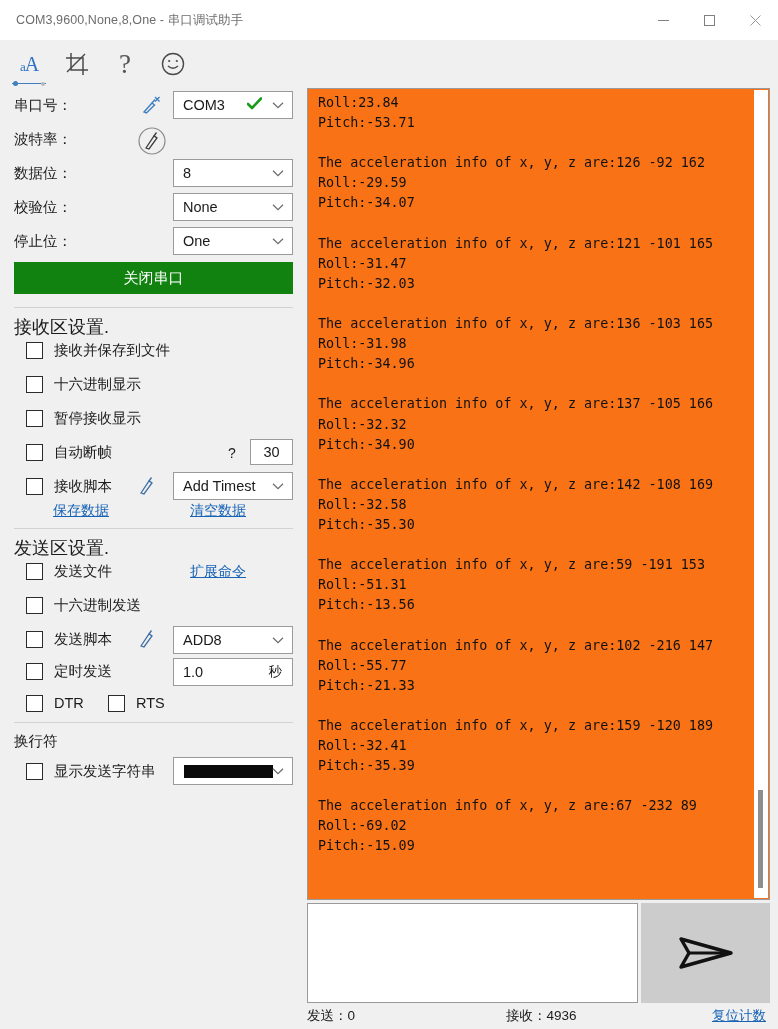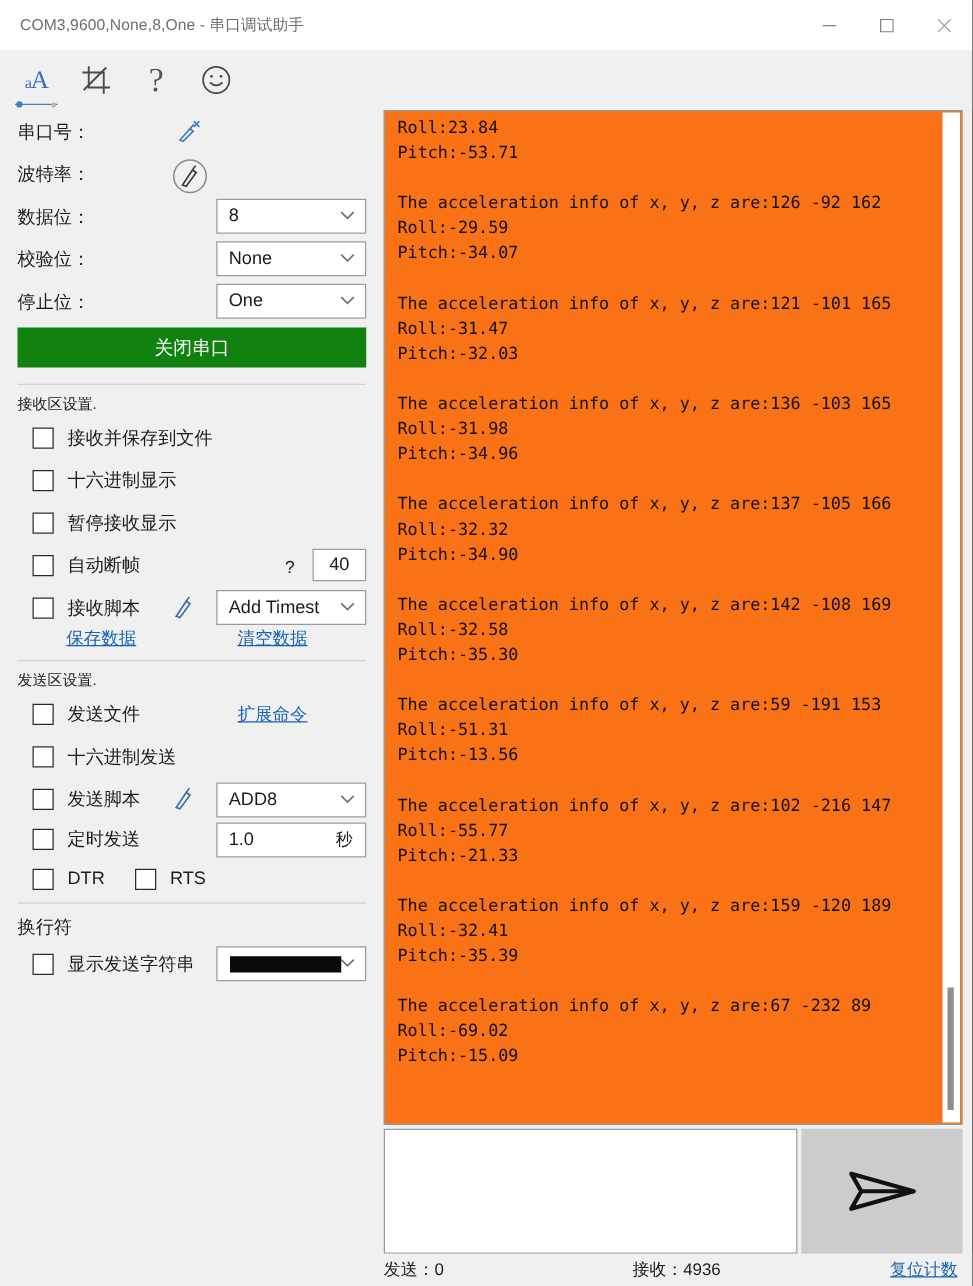--- a/index.html
+++ b/index.html
@@ -153,21 +153,21 @@
   }
 
   .divider {
     position: absolute;
     left: 14px; width: 279px; height: 1px;
     background: #d2d2d2;
   }
   .section-title {
     position: absolute;
     left: 14px;
-    font-size: 12px;
+    font-size: 18px;
     color: #1b1b1b;
   }
   .chkrow {
     position: absolute;
     left: 14px;
     height: 26px;
     display: flex; align-items: center; padding-left: 12px;
   }
   .chkbox {
     width: 17px; height: 17px;
@@ -352,20 +352,33 @@
     <div class="row" style="top:4px;">
       <span class="lbl">串口号：</span>
     </div>
     <div class="peninline" style="left:140px; top:6px;">
       <svg width="22" height="22" viewBox="0 0 22 22">
         <path d="M4 18 L12 9 L14.5 11 L6.5 19 Z" fill="none" stroke="#3f7fc0" stroke-width="1.4"></path>
         <path d="M12 9 L15 5.5" stroke="#3f7fc0" stroke-width="1.4"></path>
         <path d="M15 3 L19.5 7.5 M19.5 3 L15 7.5" stroke="#3f7fc0" stroke-width="1.4"></path>
       </svg>
     </div>
+    <div class="combo" style="left:173px; top:3px; width:120px;">
+      <span class="val">COM3</span>
+      <span class="check-green">
+        <svg width="15" height="13" viewBox="0 0 15 13">
+            <path d="M1 7 L5 11 L14 1.5" fill="none" stroke="#1a9c1a" stroke-width="2.6" stroke-linecap="round" stroke-linejoin="round"></path>
+          </svg>
+      </span>
+      <span class="caret">
+        <svg width="12" height="8" viewBox="0 0 12 8">
+            <path d="M1 1.5 L6 6.5 L11 1.5" fill="none" stroke="#6e6e6e" stroke-width="1.3"></path>
+          </svg>
+      </span>
+    </div>
 
     <div class="row" style="top:38px;">
       <span class="lbl">波特率：</span>
     </div>
     <div class="peninline" style="left:137px; top:38px;">
       <svg width="30" height="30" viewBox="0 0 30 30">
         <circle cx="15" cy="15" r="13" fill="none" stroke="#8a8a8a" stroke-width="1.2"></circle>
         <path d="M9 22 L17 10 L20 12 L12 23 Z" fill="none" stroke="#3a3a3a" stroke-width="1.3"></path>
         <path d="M17 10 L19.5 6.5" stroke="#3a3a3a" stroke-width="1.3"></path>
       </svg>
@@ -423,21 +436,21 @@
     </div>
     <div class="chkrow" style="top:317px;">
       <span class="chkbox"></span>
       <span class="chklabel">暂停接收显示</span>
     </div>
     <div class="chkrow" style="top:351px;">
       <span class="chkbox"></span>
       <span class="chklabel">自动断帧</span>
     </div>
     <div class="qmark" style="left:228px; top:357px;">?</div>
-    <div class="numbox" style="left:250px; top:351px; width:43px;">40</div>
+    <div class="numbox" style="left:250px; top:351px; width:43px;">30</div>
 
     <div class="chkrow" style="top:385px;">
       <span class="chkbox"></span>
       <span class="chklabel">接收脚本</span>
     </div>
     <div class="peninline" style="left:135px; top:385px;">
       <svg width="26" height="26" viewBox="0 0 26 26">
         <path d="M6 20 L14 8 L17 10 L9 21 Z" fill="none" stroke="#3a6ea5" stroke-width="1.3"></path>
         <path d="M14 8 L16.5 4.5" stroke="#3a6ea5" stroke-width="1.3"></path>
       </svg>

